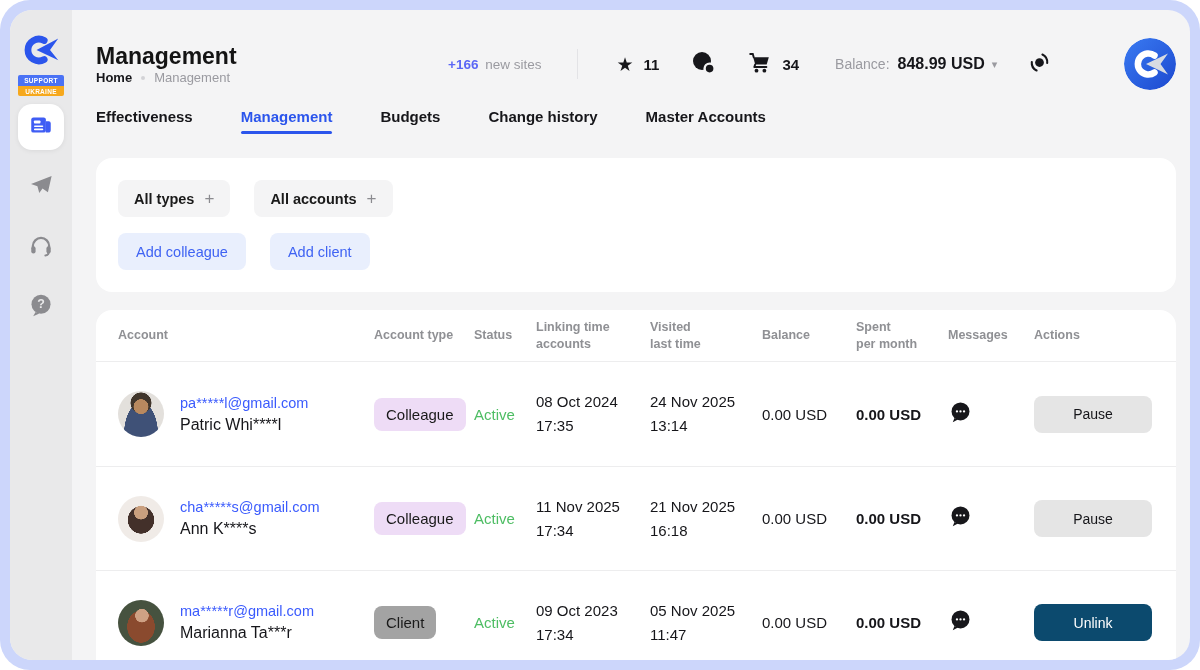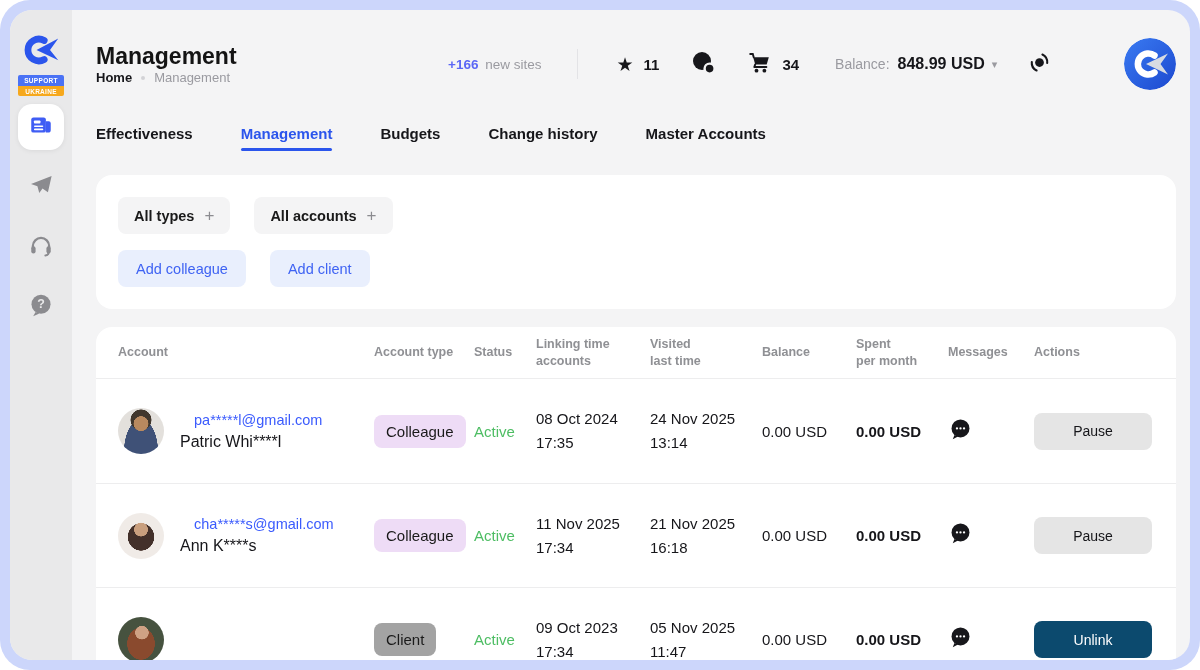--- a/index.html
+++ b/index.html
@@ -60,21 +60,21 @@
   .stat { display: flex; align-items: center; gap: 10px; font-weight: 700; font-size: 15px; color: #16161a; cursor: pointer; }
   .stat + .stat { margin-left: 32px; }
   .star-glyph { font-size: 19px; line-height: 1; color: #17171b; }
   .balance { margin-left: 36px; display: flex; align-items: center; cursor: pointer; white-space: nowrap; }
   .bal-label { color: #9a9aa0; font-size: 14px; }
   .bal-value { color: #16161a; font-weight: 700; font-size: 16px; margin-left: 8px; }
   .chev { color: #9a9aa0; font-size: 11px; margin-left: 7px; }
   .notif { margin-left: 30px; cursor: pointer; display: flex; }
   .avatar-logo { margin-left: auto; width: 52px; height: 52px; border-radius: 50%; overflow: hidden; cursor: pointer; flex-shrink: 0; }
   
-  .tabs { display: flex; gap: 48px; margin-top: 27px; font-size: 15px; font-weight: 700; }
+  .tabs { display: flex; gap: 48px; margin-top: 10px; font-size: 15px; font-weight: 700; }
   .tab { color: #16161a; cursor: pointer; padding-bottom: 9px; position: relative; }
   .tab.active { color: #2b55ec; }
   .tab.active::after { content: ""; position: absolute; left: 0; right: 0; bottom: 0; height: 3px; border-radius: 2px; background: #2b55ec; }
   
   .filter-card { margin-top: 24px; background: #fff; border-radius: 16px; padding: 22px; height: 134px; flex-shrink: 0; }
   .chip-row, .btn-row { display: flex; gap: 24px; }
   .btn-row { margin-top: 16px; }
   .chip {
     background: #f4f4f5; border-radius: 8px; height: 37px;
     display: flex; align-items: center; padding: 0 16px;
@@ -106,21 +106,21 @@
     #e3e0dc; }
   .av2 { background:
     radial-gradient(circle at 50% 36%, #c99f7e 0 18%, transparent 19%),
     radial-gradient(ellipse at 50% 52%, #43302a 0 40%, transparent 41%),
     #f0ebe7; }
   .av3 { background:
     radial-gradient(circle at 52% 34%, #cfa184 0 17%, transparent 18%),
     radial-gradient(ellipse at 50% 58%, #8a4a2e 0 42%, transparent 43%),
     #46523f; }
   .acc-text { display: flex; flex-direction: column; }
-  .acc-email { color: #3b5bfd; font-size: 14.5px; cursor: pointer; margin-left: 14px; }
+  .acc-email { color: #3b5bfd; font-size: 14.5px; cursor: pointer; }
   .acc-name { color: #16161a; font-size: 16px; margin-top: 5px; }
   .badge { display: inline-block; border-radius: 8px; padding: 8px 12px; font-size: 15px; color: #1a1a1a; }
   .badge.colleague { background: #eedcf6; }
   .badge.client { background: #a3a3a3; }
   .status { color: #4dbd63; font-size: 15px; }
   .cell-dates { white-space: pre-line; font-size: 15px; color: #16161a; line-height: 1.6; }
   .cell-balance { font-size: 15px; color: #16161a; }
   .cell-spent { font-size: 15px; font-weight: 700; color: #16161a; }
   .msg-btn { cursor: pointer; display: flex; }
   .btn-action {
@@ -364,20 +364,24 @@
                   <circle cx="15.4" cy="11" r="1.1" fill="#fff"></circle>
               </svg>
             </span>
           </div>
           <div><button class="btn-action secondary">Pause</button></div>
         </div>
 
         <div class="t-row">
           <div class="cell-account">
             <div class="avatar av3"></div>
+            <div class="acc-text">
+              <span class="acc-email">ma*****r@gmail.com</span>
+              <span class="acc-name">Marianna Ta***r</span>
+            </div>
           </div>
           <div><span class="badge client">Client</span></div>
           <div class="status">Active</div>
           <div class="cell-dates">09 Oct 2023
 17:34</div>
           <div class="cell-dates">05 Nov 2025
 11:47</div>
           <div class="cell-balance">0.00 USD</div>
           <div class="cell-spent">0.00 USD</div>
           <div class="msg-btn">

